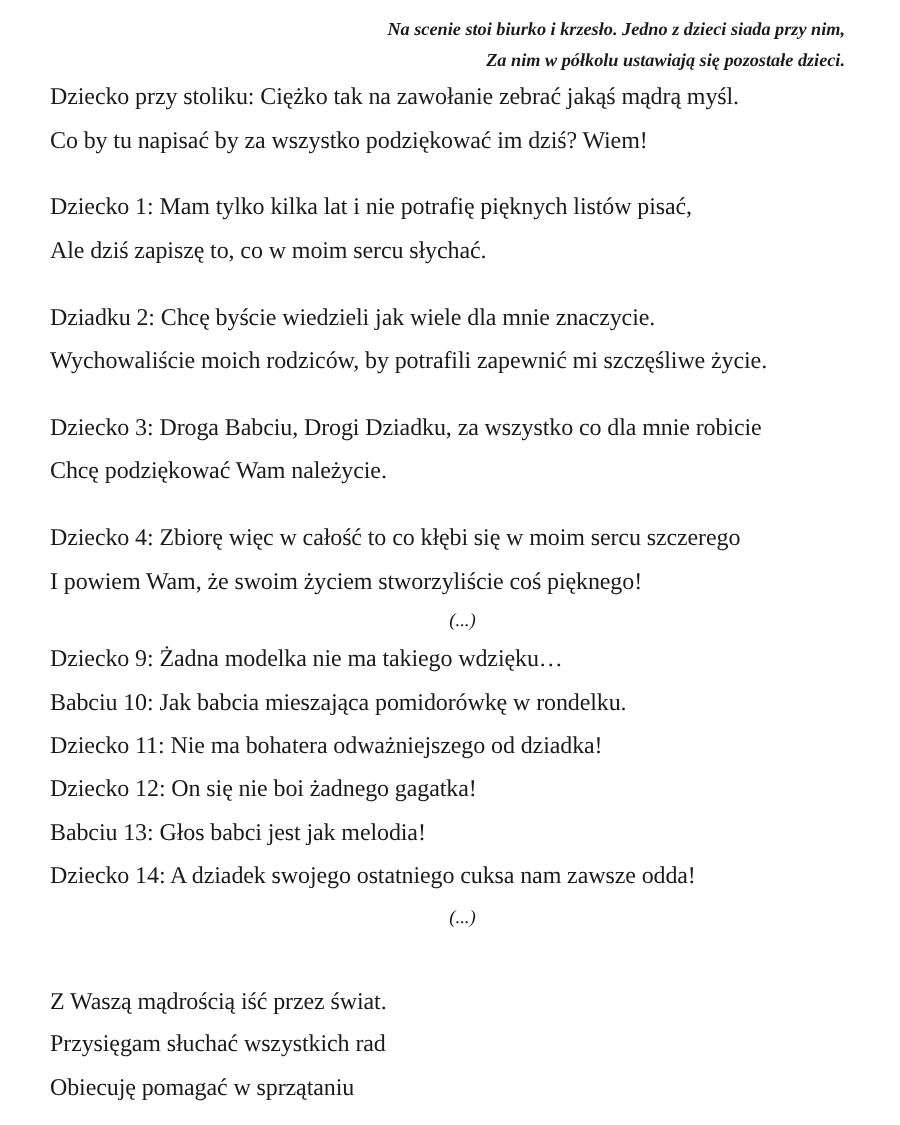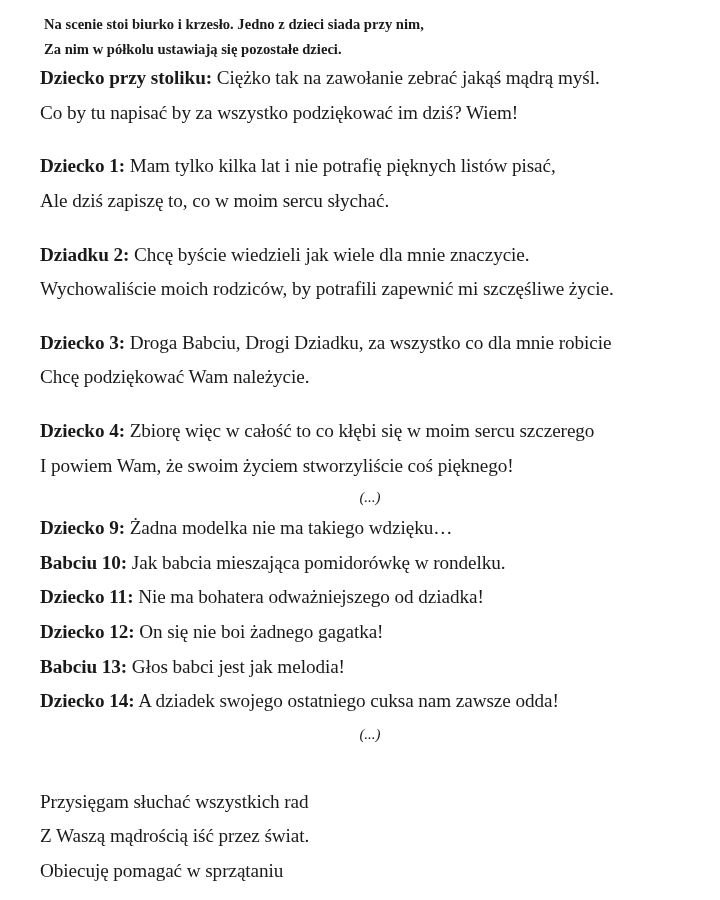--- a/index.html
+++ b/index.html
@@ -19,21 +19,22 @@
   .page {
     position: relative;
     width: 720px;
     height: 900px;
     box-sizing: border-box;
     padding: 0;
   }
 
   
   .stage-direction {
-    text-align: left;
+    text-align: right;
+    font-style: italic;
     font-weight: bold;
     font-size: 14.6px;
     line-height: 24.6px;
     color: #1a1a1a;
     padding-top: 12px;
     margin: 0 44px 0 44px;
   }
   .stage-direction .sd-line {
     display: block;
     white-space: nowrap;
@@ -55,21 +56,21 @@
 
   .speech .line {
     display: block;
     font-size: 19.2px;
     line-height: 34.6px;
     white-space: nowrap;
     letter-spacing: -0.08px;
   }
 
   .speaker {
-    font-weight: bold;
+    font-weight: normal;
   }
 
   
   .speech.tight + .speech.tight {
     margin-top: 0px;
   }
 
   
   .ellipsis-break {
     display: block;
@@ -160,19 +161,19 @@
       <span class="line"><span class="speaker">Dziecko 14:</span><span> A dziadek swojego ostatniego cuksa nam zawsze odda!</span></span>
     </p>
 
     <div class="ellipsis-break second">(...)</div>
 
   </div>
 
   <div class="spacer-before-stanza"></div>
 
   <div class="closing-stanza">
+    <span class="line">Z Waszą mądrością iść przez świat.</span>
     <span class="line">Przysięgam słuchać wszystkich rad</span>
-    <span class="line">Z Waszą mądrością iść przez świat.</span>
     <span class="line">Obiecuję pomagać w sprzątaniu</span>
 
   </div>
 
 </div>
 
 </body></html>

